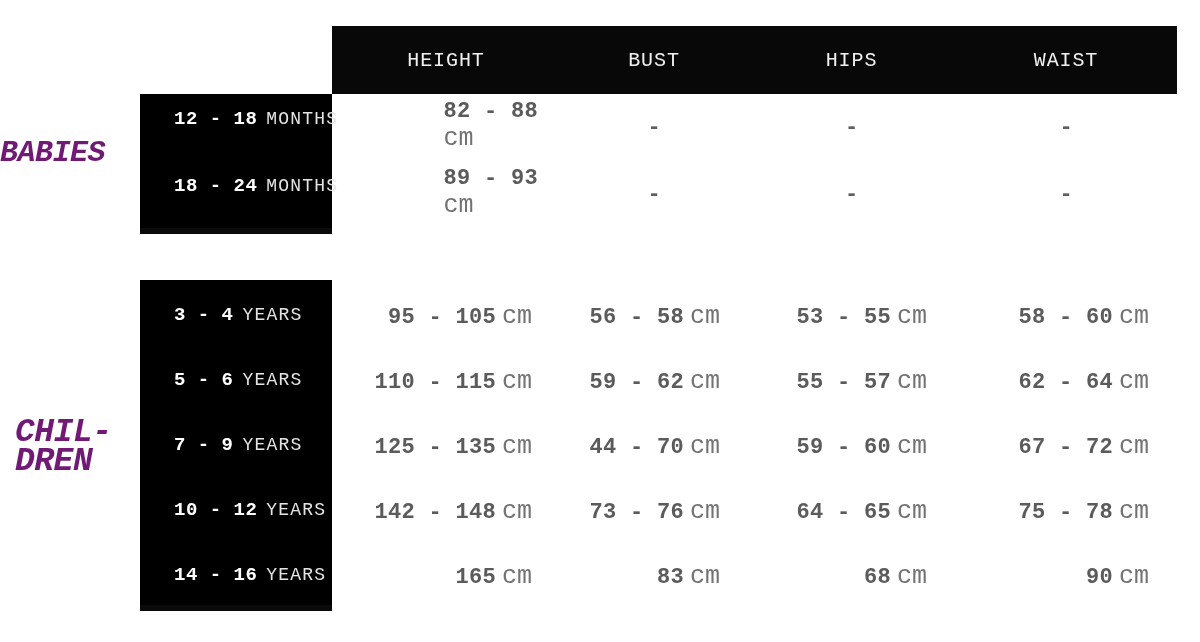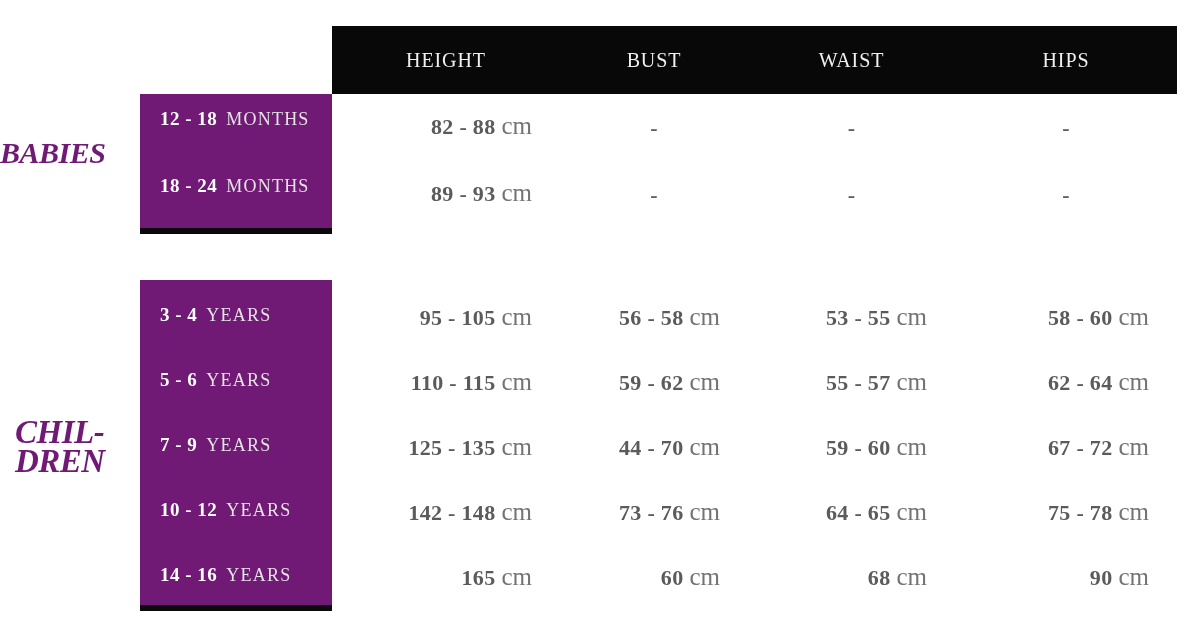--- a/index.html
+++ b/index.html
@@ -1,18 +1,18 @@
 <!DOCTYPE html>
 <html><head>
 <meta charset="utf-8">
 <style>
   html,body { margin:0; padding:0; background:#ffffff; }
   .canvas {
     position:relative; width:1200px; height:642px; background:#ffffff;
-    font-family:Liberation Serif, serif; overflow:hidden;
+    font-family:Liberation Mono, monospace; overflow:hidden;
   }
 
   
   .header-bar {
     position:absolute; left:332px; top:26px; width:845px; height:68px;
     background:#080808; display:grid; grid-template-columns:228px 188px 207px 222px;
   }
   .header-cell {
     display:flex; align-items:center; justify-content:center;
     color:#f0f0f0; font-size:20px; letter-spacing:0.9px; font-weight:400;
@@ -28,49 +28,49 @@
 
   
   .group { position:absolute; left:140px; width:1037px; }
   .group.babies { top:94px; }
   .group.children { top:280px; }
   .row { display:grid; grid-template-columns:192px 228px 188px 207px 222px; }
   .group.babies .row { height:67px; }
   .group.children .row { height:65px; }
 
   .cell { display:flex; align-items:center; }
-  .age-cell { background:#701a75; padding-left:20px; }
+  .age-cell { background:#000000; padding-left:34px; }
   .age-inner { display:flex; align-items:baseline; white-space:nowrap; }
   .group.babies .age-inner { transform:translateY(-9px); }
   .group.children .age-inner { transform:translateY(-8px);margin-top:20px; }
   .age-num { color:#ffffff; font-size:19px; font-weight:700; letter-spacing:0.5px; }
   .age-unit { color:#e4e4e4; font-size:18px; font-weight:400; letter-spacing:1.2px; margin-left:9px; }
 
   .val-cell { justify-content:flex-end; padding-right:28px; }
   .val-inner { display:flex; align-items:baseline; white-space:nowrap; }
-  .group.babies .val-inner { transform:translateY(-2px); }
+  .group.babies .val-inner { transform:translateY(-2px);flex-direction:column; }
   .group.children .val-inner { transform:translateY(4px); }
   .num { color:#5b5b5b; font-size:22px; font-weight:700; letter-spacing:0.3px; }
   .cm  { color:#737373; font-size:25px; font-weight:400; margin-left:6px; }
 
   .dash-cell { justify-content:center; }
   .dash { color:#5f5f5f; font-size:22px; font-weight:700; }
 
   .box-foot { width:192px; height:6px; background:#0a0a0a; }
 </style>
 </head>
 <body>
 
 <div class="canvas">
 
   <div class="header-bar">
     <div class="header-cell">HEIGHT</div>
     <div class="header-cell">BUST</div>
+    <div class="header-cell">HIPS</div>
     <div class="header-cell">WAIST</div>
-    <div class="header-cell">HIPS</div>
   </div>
 
   <div class="side-label babies">BABIES</div>
   <div class="side-label children">
     <div>CHIL-</div>
     <div>DREN</div>
   </div>
 
   <div class="group babies">
 
@@ -267,21 +267,21 @@
         </span>
       </div>
       <div class="cell val-cell">
         <span class="val-inner">
           <span class="num">165</span>
           <span class="cm">cm</span>
         </span>
       </div>
       <div class="cell val-cell">
         <span class="val-inner">
-          <span class="num">60</span>
+          <span class="num">83</span>
           <span class="cm">cm</span>
         </span>
       </div>
       <div class="cell val-cell">
         <span class="val-inner">
           <span class="num">68</span>
           <span class="cm">cm</span>
         </span>
       </div>
       <div class="cell val-cell">

